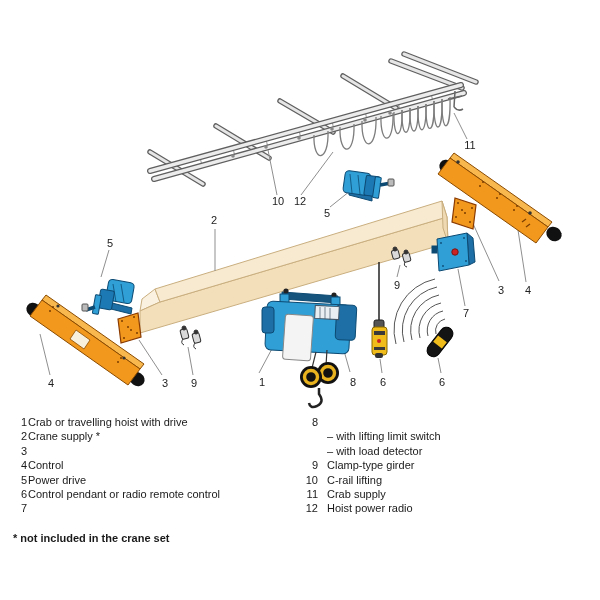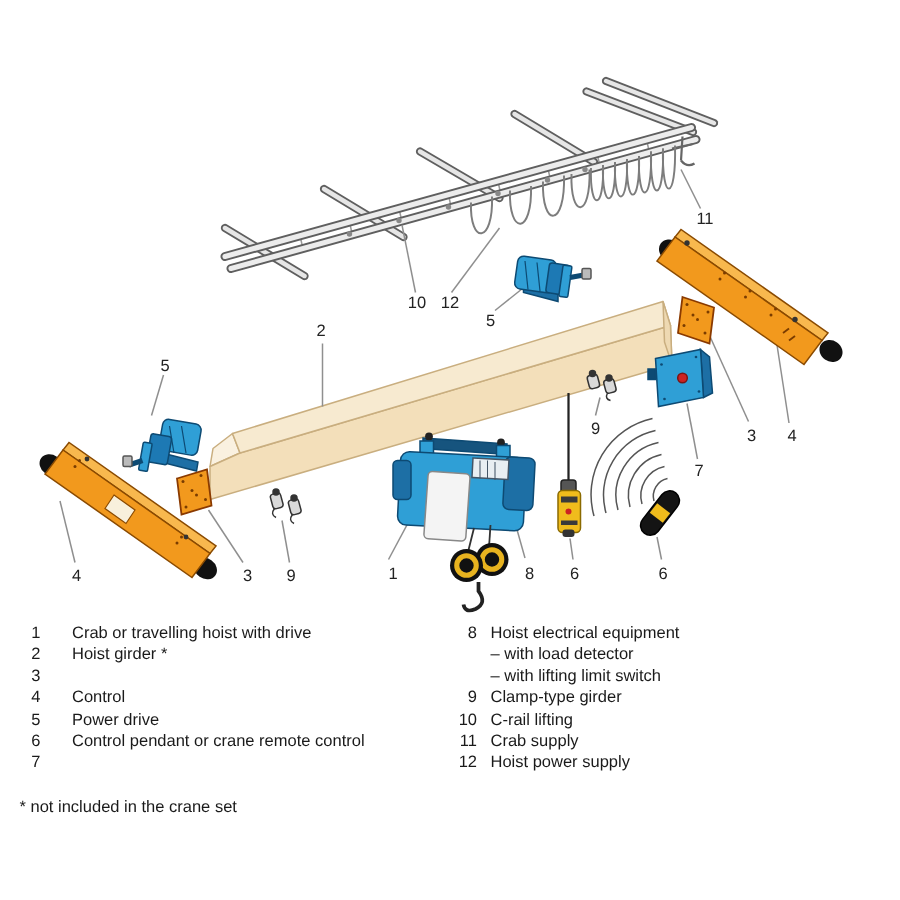--- a/index.html
+++ b/index.html
@@ -4,23 +4,23 @@
 <style>
   html,body{margin:0;padding:0;}
   body{width:600px;height:600px;background:#ffffff;font-family:"Liberation Sans",sans-serif;position:relative;overflow:hidden;}
   .stage{position:absolute;left:0;top:0;width:600px;height:600px;}
   svg{position:absolute;left:0;top:0;}
   svg text{font-family:"Liberation Sans",sans-serif;font-size:11px;fill:#222;}
   .legend{position:absolute;font-size:11px;color:#1a1a1a;line-height:14.4px;}
   .legend-col{position:absolute;top:0;}
   .lrow{display:flex;}
   .lnum{display:inline-block;width:20px;text-align:right;flex:0 0 20px;}
-  .ltext{margin-left:21px;white-space:nowrap;}
+  .ltext{margin-left:1px;white-space:nowrap;}
   .col-right .ltext{margin-left:9px;}
-  .footnote{position:absolute;left:13px;top:532px;font-size:11px;color:#1a1a1a;}
+  .footnote{position:absolute;left:13px;top:532px;font-size:11px;color:#1a1a1a;font-weight:bold;}
 </style>
 </head>
 <body>
 
 <div class="stage">
 
 <svg width="600" height="600" viewBox="0 0 600 600">
 
   <g>
 
@@ -306,68 +306,67 @@
 </svg>
 
   <div class="legend" style="top:415px;left:0;width:600px;">
     <div class="legend-col col-left" style="left:7px;">
       <div class="lrow">
           <span class="lnum">1</span>
           <span class="ltext">Crab or travelling hoist with drive</span>
         </div>
       <div class="lrow">
           <span class="lnum">2</span>
-          <span class="ltext">Hoist girder *</span>
+          <span class="ltext">Crane supply *</span>
         </div>
       <div class="lrow">
           <span class="lnum">3</span>
         </div>
       <div class="lrow">
           <span class="lnum">4</span>
           <span class="ltext">Control</span>
         </div>
       <div class="lrow">
           <span class="lnum">5</span>
           <span class="ltext">Power drive</span>
         </div>
       <div class="lrow">
           <span class="lnum">6</span>
-          <span class="ltext">Control pendant or crane remote control</span>
+          <span class="ltext">Control pendant or radio remote control</span>
         </div>
       <div class="lrow">
           <span class="lnum">7</span>
         </div>
     </div>
     <div class="legend-col col-right" style="left:298px;">
       <div class="lrow">
           <span class="lnum">8</span>
-          <span class="ltext">Hoist electrical equipment</span>
+        </div>
+      <div class="lrow">
+          <span class="lnum"></span>
+          <span class="ltext">– with lifting limit switch</span>
         </div>
       <div class="lrow">
           <span class="lnum"></span>
           <span class="ltext">– with load detector</span>
         </div>
       <div class="lrow">
-          <span class="lnum"></span>
-          <span class="ltext">– with lifting limit switch</span>
-        </div>
-      <div class="lrow">
           <span class="lnum">9</span>
           <span class="ltext">Clamp-type girder</span>
         </div>
       <div class="lrow">
           <span class="lnum">10</span>
           <span class="ltext">C-rail lifting</span>
         </div>
       <div class="lrow">
           <span class="lnum">11</span>
           <span class="ltext">Crab supply</span>
         </div>
       <div class="lrow">
           <span class="lnum">12</span>
-          <span class="ltext">Hoist power supply</span>
+          <span class="ltext">Hoist power radio</span>
         </div>
     </div>
   </div>
 
   <div class="footnote">* not included in the crane set</div>
 
 </div>
 
 </body></html>

